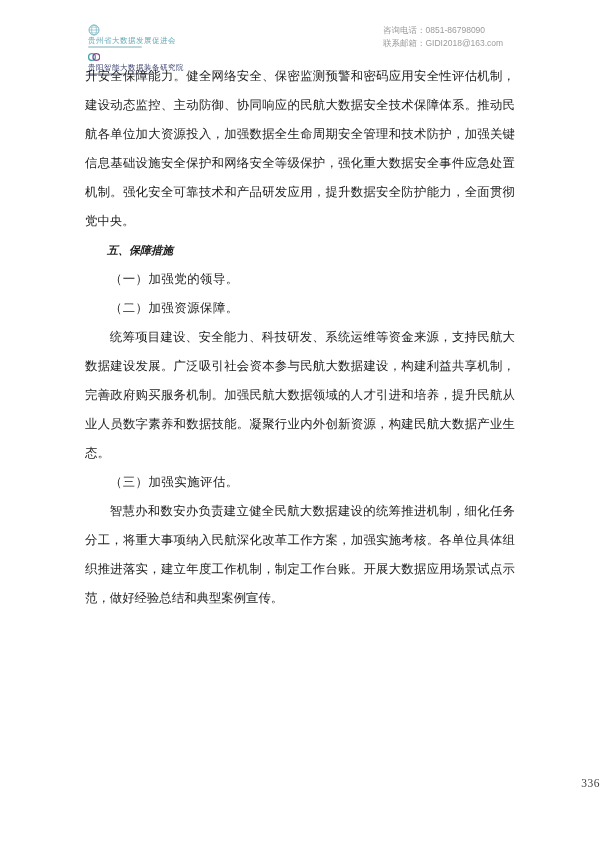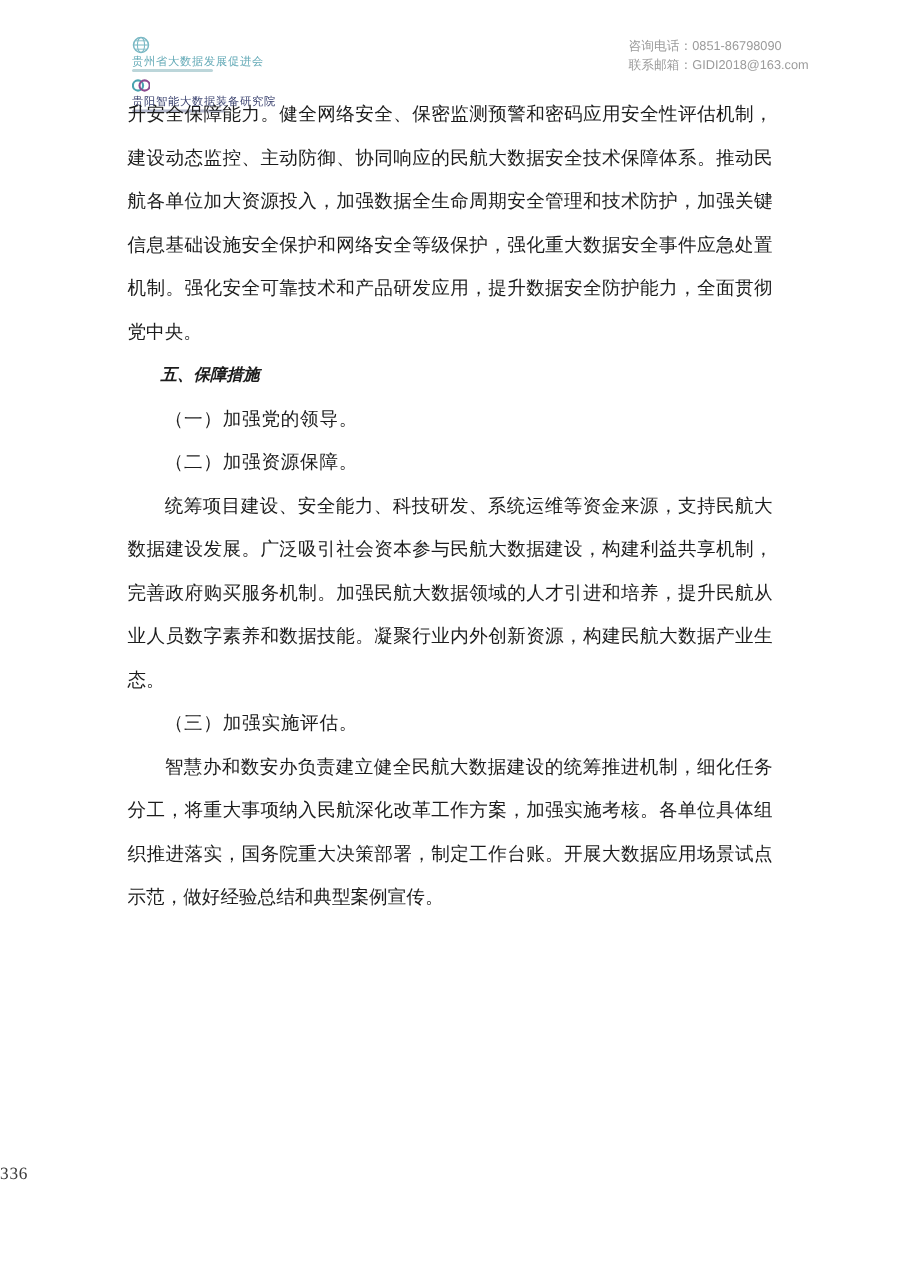--- a/index.html
+++ b/index.html
@@ -45,21 +45,21 @@
   .logo-subline {
     height: 2px;
     margin-top: 1px;
     border-radius: 1px;
   }
   .org1 .logo-subline { width: 54px; background: #bcd6da; }
   .org2 .logo-subline { width: 62px; background: #b3b7ca; }
 
   .contact-block {
     position: absolute;
-    left: 419px;
+    left: 383px;
     top: 24px;
     font-family: "Liberation Sans", sans-serif;
     font-size: 8.5px;
     line-height: 13px;
     color: #9b9b9b;
     white-space: nowrap;
   }
 
   
   .content {
@@ -86,21 +86,21 @@
     font-weight: 400;
     letter-spacing: 0.5px;
   }
 
   
   .footer {
     position: absolute;
     top: 777px;
     left: 0;
     width: 100%;
-    text-align: left;
+    text-align: right;
     font-size: 11.5px;
     color: #3a3a3a;
     letter-spacing: 0.5px;
   }
 </style>
 </head>
 <body>
 
 <div class="page">
 
@@ -135,18 +135,18 @@
     <div>联系邮箱：GIDI2018@163.com</div>
   </div>
 
   <div class="content">
     <p class="continuation">升安全保障能力。健全网络安全、保密监测预警和密码应用安全性评估机制，建设动态监控、主动防御、协同响应的民航大数据安全技术保障体系。推动民航各单位加大资源投入，加强数据全生命周期安全管理和技术防护，加强关键信息基础设施安全保护和网络安全等级保护，强化重大数据安全事件应急处置机制。强化安全可靠技术和产品研发应用，提升数据安全防护能力，全面贯彻党中央。</p>
     <div class="section-heading">五、保障措施</div>
     <div class="sub-heading">（一）加强党的领导。</div>
     <div class="sub-heading">（二）加强资源保障。</div>
     <p>统筹项目建设、安全能力、科技研发、系统运维等资金来源，支持民航大数据建设发展。广泛吸引社会资本参与民航大数据建设，构建利益共享机制，完善政府购买服务机制。加强民航大数据领域的人才引进和培养，提升民航从业人员数字素养和数据技能。凝聚行业内外创新资源，构建民航大数据产业生态。</p>
     <div class="sub-heading">（三）加强实施评估。</div>
-    <p>智慧办和数安办负责建立健全民航大数据建设的统筹推进机制，细化任务分工，将重大事项纳入民航深化改革工作方案，加强实施考核。各单位具体组织推进落实，国务院重大决策部署，制定工作台账。开展大数据应用场景试点示范，做好经验总结和典型案例宣传。</p>
+    <p>智慧办和数安办负责建立健全民航大数据建设的统筹推进机制，细化任务分工，将重大事项纳入民航深化改革工作方案，加强实施考核。各单位具体组织推进落实，建立年度工作机制，制定工作台账。开展大数据应用场景试点示范，做好经验总结和典型案例宣传。</p>
   </div>
 
   <div class="footer">336</div>
 
 </div>
 
 </body></html>

